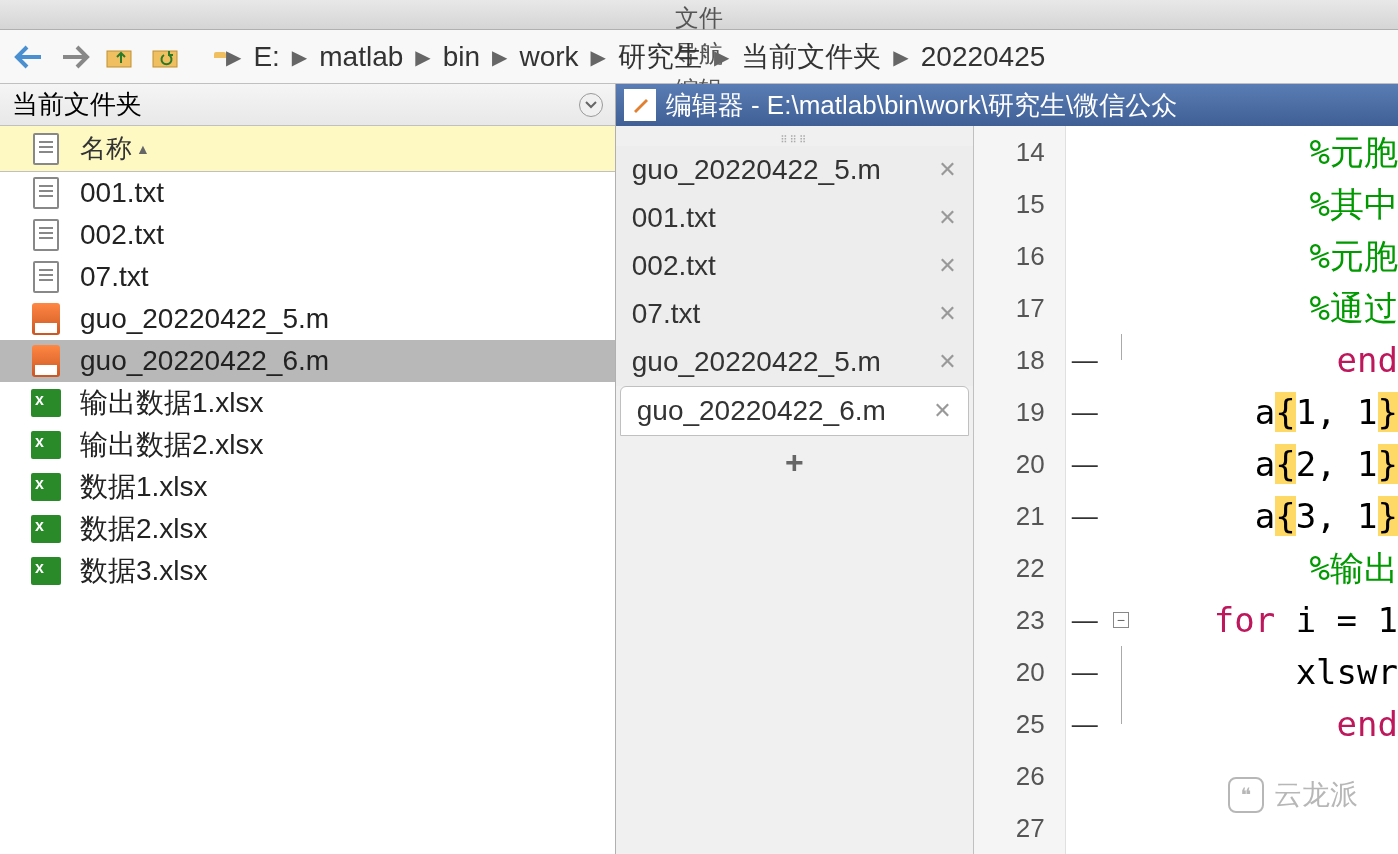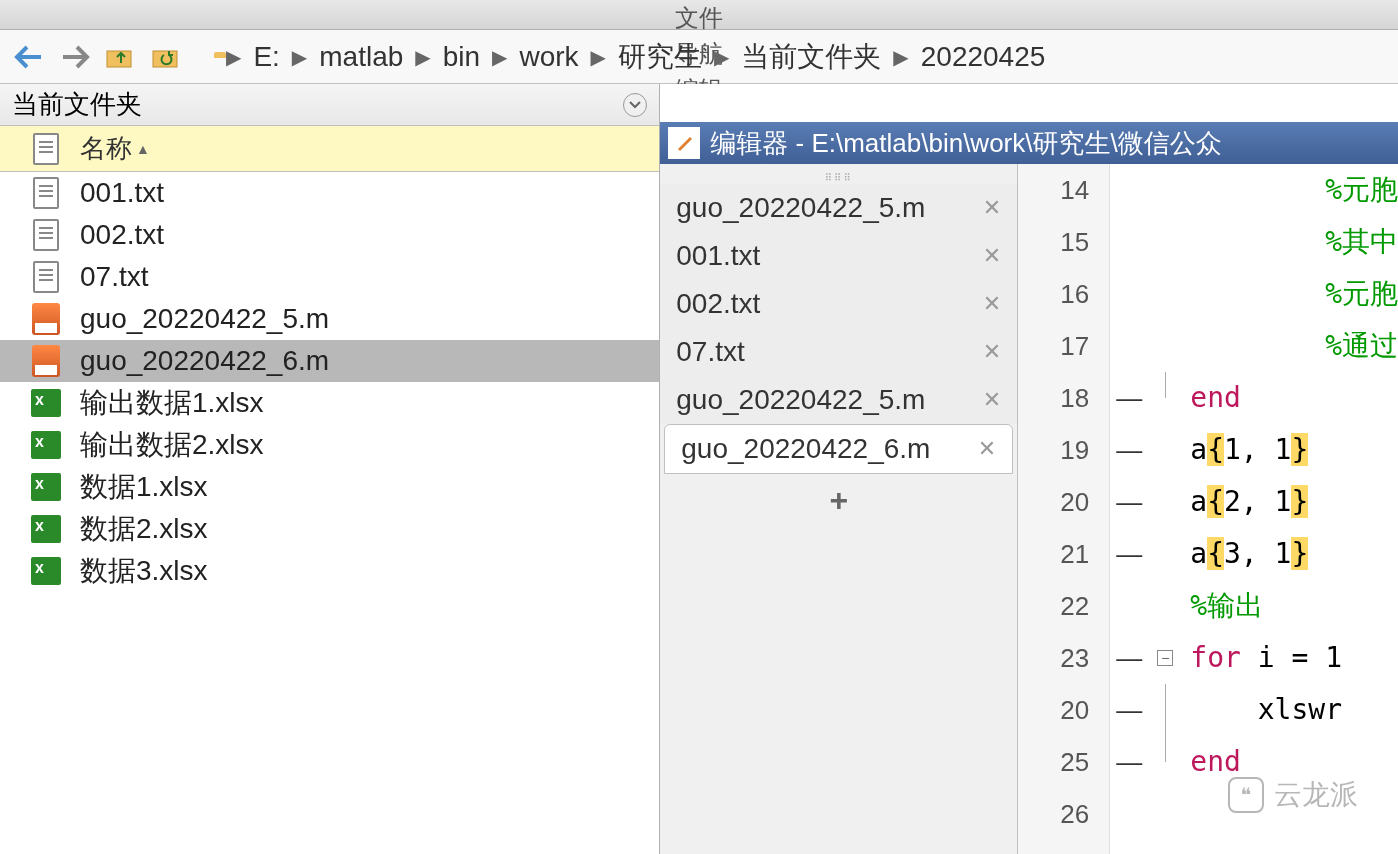--- a/index.html
+++ b/index.html
@@ -25,42 +25,42 @@
     .col-name { font-size: 26px; color: #333; display: flex; align-items: center; gap: 4px; }
     .sort-arrow { font-size: 14px; color: #666; }
     
     .file-list { background: #fff; }
     .file-row { display: flex; align-items: center; padding: 3px 12px; height: 42px; cursor: pointer; }
     .file-row.selected { background: #b8b8b8; }
     .file-icon { width: 68px; display: flex; justify-content: center; }
     .file-name { font-size: 28px; color: #222; }
     
     .right-panel { flex: 1; display: flex; flex-direction: column; background: #fff; }
-    .editor-header { display: flex; align-items: center; background: linear-gradient(#5a7db5, #3f5f95); color: #fff; height: 42px; padding: 8px 8px; font-size: 26px; gap: 10px; margin-top: 38px; }
+    .editor-header { display: flex; align-items: center; background: linear-gradient(#5a7db5, #3f5f95); color: #fff; height: 42px; padding: 8px 8px; font-size: 26px; gap: 10px; }
     .editor-icon-box { width: 32px; height: 32px; background: #fff; display: flex; align-items: center; justify-content: center; }
     
     .editor-body { display: flex; flex: 1; }
     .tabs-panel { width: 358px; border-right: 1px solid #c0c0c0; background: #f0f0f0; padding-top: 8px; }
     .grab-handle { text-align: center; color: #aaa; font-size: 10px; letter-spacing: 2px; height: 12px; }
     .tab-item { display: flex; align-items: center; justify-content: space-between; padding: 8px 16px; font-size: 28px; color: #333; cursor: pointer; background: #ededed; }
     .tab-item.active { background: #fff; border: 1px solid #c0c0c0; border-radius: 6px 6px 0 0; margin: 0 4px; }
     .tab-close { color: #999; cursor: pointer; font-size: 22px; }
     .add-tab { text-align: center; font-size: 32px; color: #666; padding: 8px; cursor: pointer; font-weight: bold; }
     
     .code-panel { flex: 1; display: flex; background: #fff; }
     .gutter { width: 92px; background: #f5f5f5; border-right: 1px solid #e0e0e0; text-align: right; padding-right: 20px; }
     .gutter-line { height: 52px; line-height: 52px; font-size: 26px; color: #555; }
     .dash-col { width: 38px; }
     .dash-line { height: 52px; line-height: 52px; text-align: center; font-size: 26px; color: #333; }
     .fold-col { width: 34px; }
     .fold-line { height: 52px; display: flex; align-items: center; justify-content: center; position: relative; }
     .fold-box { width: 16px; height: 16px; border: 1px solid #888; display: flex; align-items: center; justify-content: center; font-size: 14px; color: #666; background: #fff; }
     .fold-bar { position: absolute; width: 1px; background: #aaa; height: 100%; left: 50%; }
     .code-col { flex: 1; padding-left: 8px; }
-    .code-line { height: 52px; line-height: 52px; font-size: 28px; font-family: Consolas, monospace; white-space: pre; }
+    .code-line { height: 52px; line-height: 52px; font-size: 34px; font-family: Consolas, monospace; white-space: pre; text-align: right; }
     .kw { color: #be185d; }
     .cm { color: #009900; }
     .txt { color: #000; }
     .hl { background: #ffd966; }
     
     .watermark { position: absolute; right: 40px; bottom: 40px; display: flex; align-items: center; gap: 10px; color: #888; font-size: 28px; opacity: 0.6; }
     .wm-icon { width: 36px; height: 36px; border: 2px solid #888; border-radius: 8px; display: flex; align-items: center; justify-content: center; font-size: 20px; }
     
     .icon-doc { width: 26px; height: 32px; border: 2px solid #888; border-radius: 2px; background: #fff; position: relative; }
     .icon-doc::before { content: ""; position: absolute; top: 6px; left: 4px; right: 4px; height: 2px; background: #888; box-shadow: 0 5px 0 #888, 0 10px 0 #888; }

